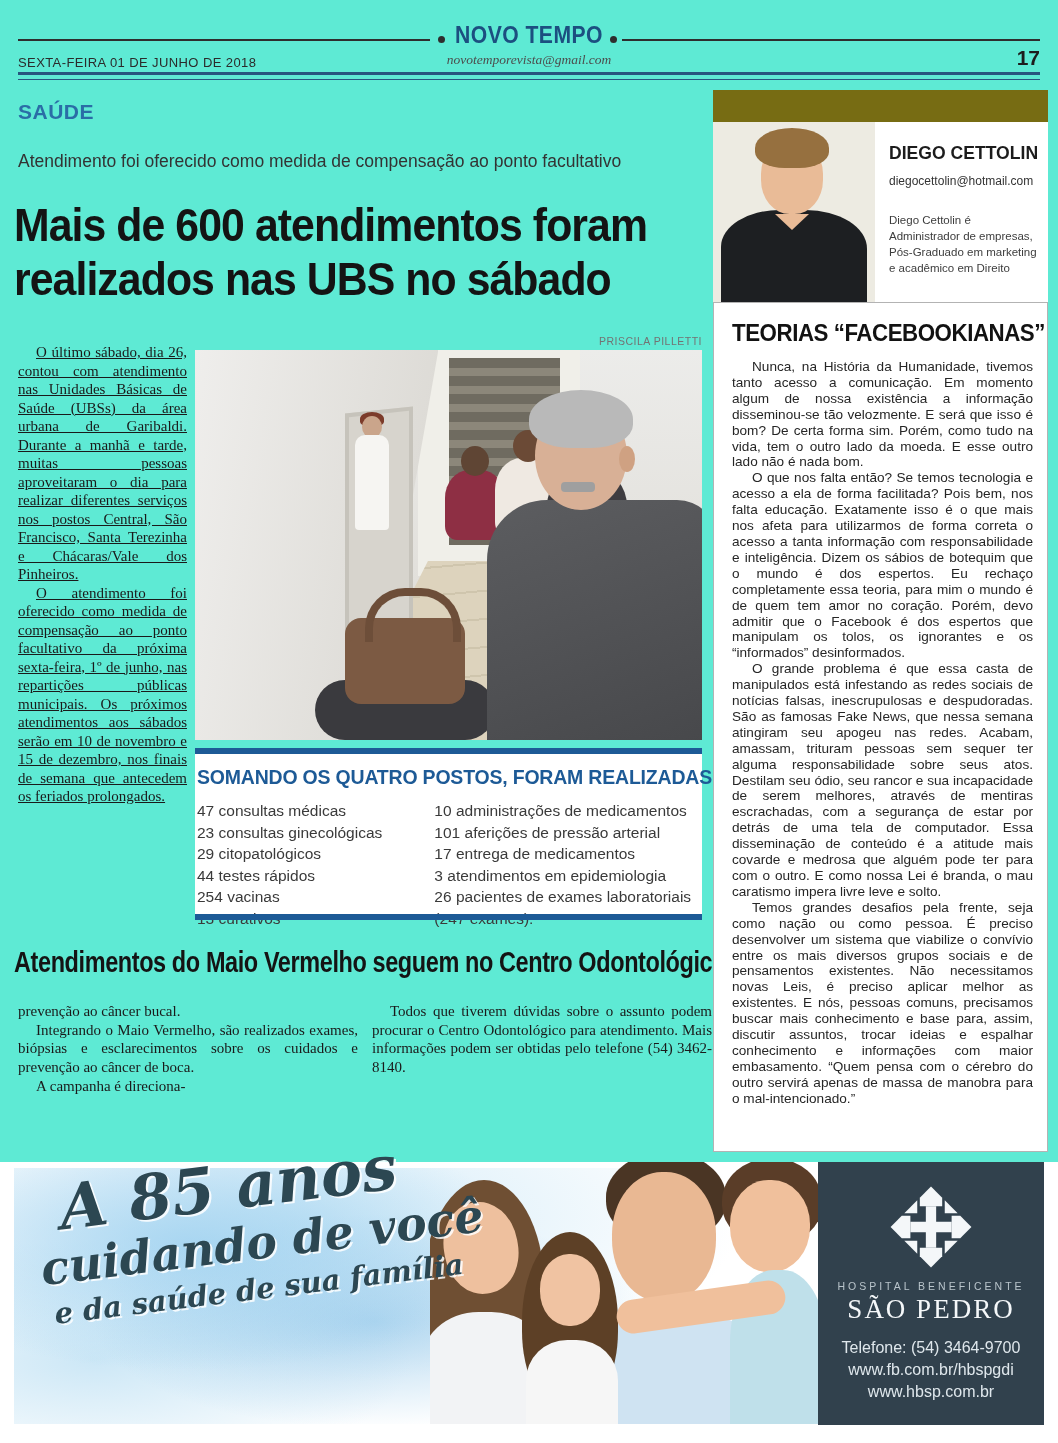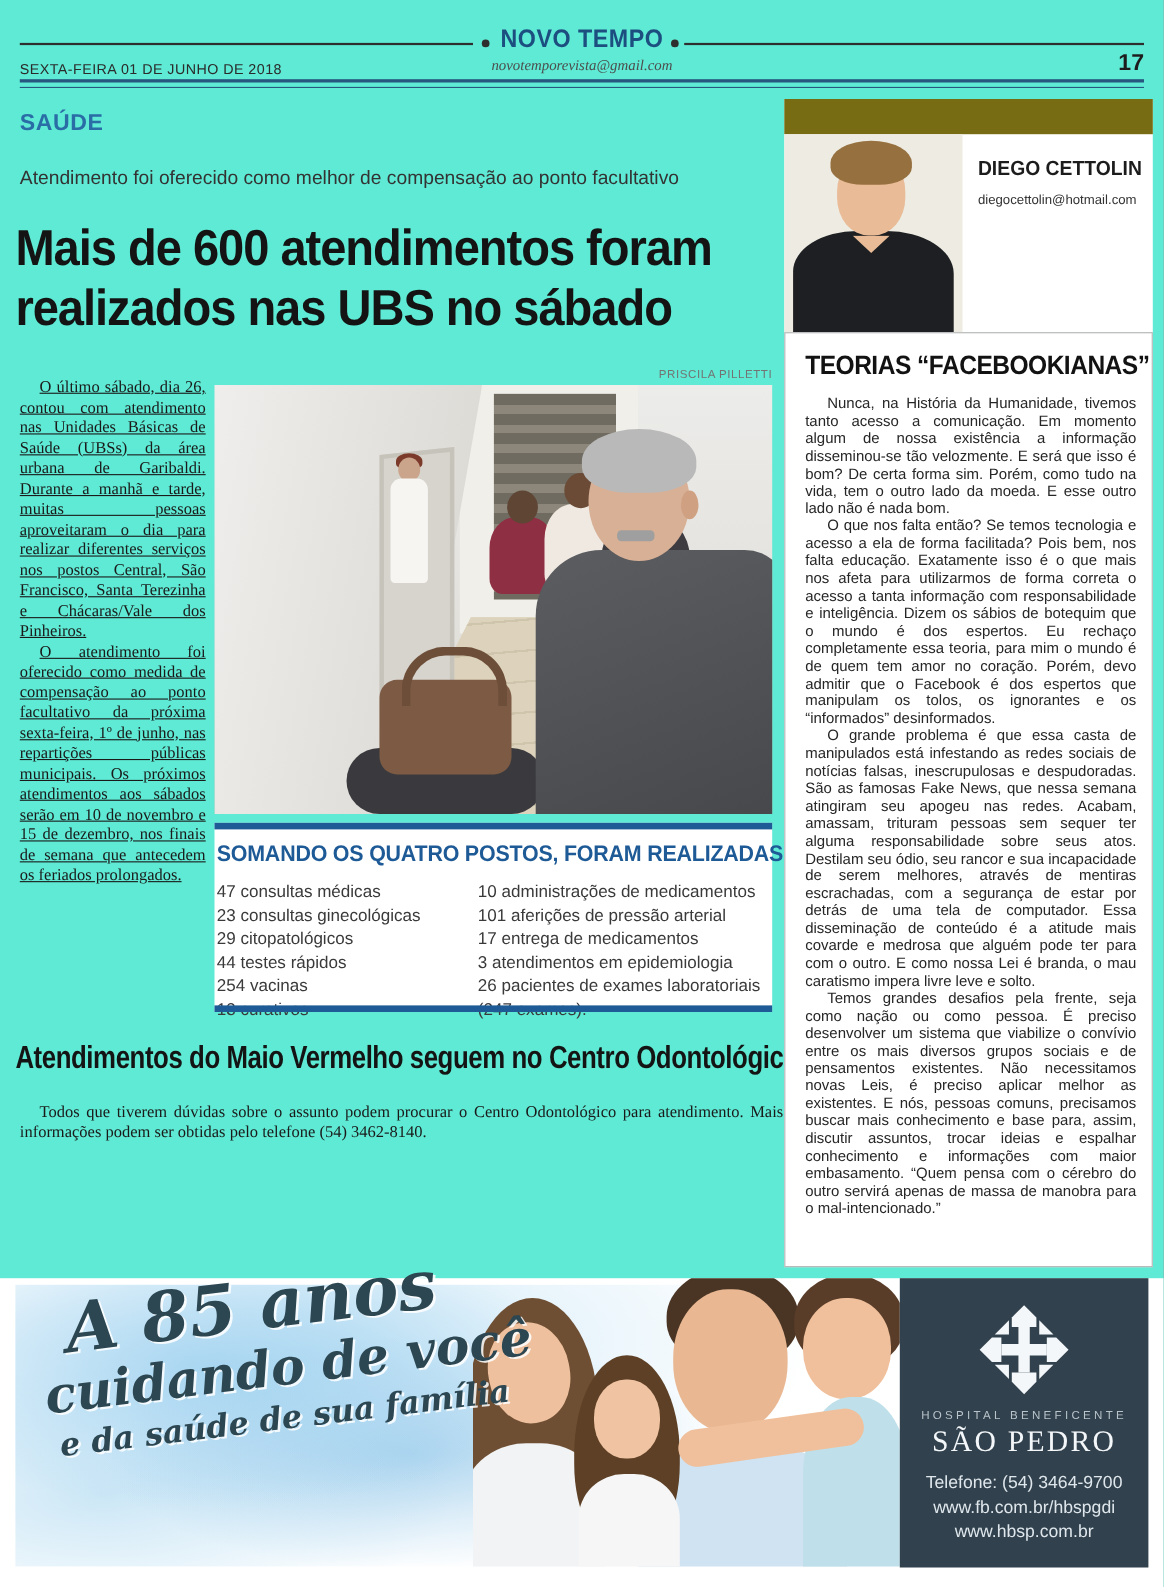--- a/index.html
+++ b/index.html
@@ -164,21 +164,21 @@
   <div class="hline l"></div>
   <div class="hline r"></div>
   <div class="hdot l"></div>
   <div class="hdot r"></div>
   <div class="np-email">novotemporevista@gmail.com</div>
   <div class="np-date">SEXTA-FEIRA 01 DE JUNHO DE 2018</div>
   <div class="np-page">17</div>
   <div class="header-rule"></div>
 
   <div class="kicker">SAÚDE</div>
-  <div class="subtitle">Atendimento foi oferecido como melhor de compensação ao ponto facultativo</div>
+  <div class="subtitle">Atendimento foi oferecido como medida de compensação ao ponto facultativo</div>
   <div class="headline">
     <div>Mais de 600 atendimentos foram</div>
     <div>realizados nas UBS no sábado</div>
   </div>
 
   <div class="body-col">
     <p>O último sábado, dia 26, contou com atendimento nas Unidades Básicas de Saúde (UBSs) da área urbana de Garibaldi. Durante a manhã e tarde, muitas pessoas aproveitaram o dia para realizar diferentes serviços nos postos Central, São Francisco, Santa Terezinha e Chácaras/Vale dos Pinheiros.</p>
     <p>O atendimento foi oferecido como medida de compensação ao ponto facultativo da próxima sexta-feira, 1º de junho, nas repartições públicas municipais. Os próximos atendimentos aos sábados serão em 10 de novembro e 15 de dezembro, nos finais de semana que antecedem os feriados prolongados.</p>
   </div>
 
@@ -229,34 +229,40 @@
         <span>26 pacientes de exames laboratoriais</span>
         <span>(247 exames).</span>
       </div>
     </div>
     <div class="bar bot"></div>
   </div>
 
   <div class="headline2">Atendimentos do Maio Vermelho seguem no Centro Odontológico</div>
   <div class="cols4">
     <div class="col">
+      <p class="noind">prevenção ao câncer bucal.</p>
+      <p>Integrando o Maio Vermelho, são realizados exames, biópsias e esclarecimentos sobre os cuidados e prevenção ao câncer de boca.</p>
+      <p>A campanha é direciona-</p>
+    </div>
+    <div class="col">
       <p>Todos que tiverem dúvidas sobre o assunto podem procurar o Centro Odontológico para atendimento. Mais informações podem ser obtidas pelo telefone (54) 3462-8140.</p>
     </div>
   </div>
 
   <div class="profile">
     <div class="olive"></div>
     <div class="pphoto">
       <div class="pp-body"></div>
       <div class="pp-collar"></div>
       <div class="pp-head"></div>
       <div class="pp-hair"></div>
     </div>
     <div class="prof-name">DIEGO CETTOLIN</div>
     <div class="prof-email">diegocettolin@hotmail.com</div>
+    <div class="prof-bio">Diego Cettolin é Administrador de empresas, Pós-Graduado em marketing e acadêmico em Direito</div>
   </div>
 
   <div class="opinion">
     <div class="op-title">TEORIAS “FACEBOOKIANAS”</div>
     <div class="op-body">
       <p>Nunca, na História da Humanidade, tivemos tanto acesso a comunicação. Em momento algum de nossa existência a informação disseminou-se tão velozmente. E será que isso é bom? De certa forma sim. Porém, como tudo na vida, tem o outro lado da moeda. E esse outro lado não é nada bom.</p>
       <p>O que nos falta então? Se temos tecnologia e acesso a ela de forma facilitada? Pois bem, nos falta educação. Exatamente isso é o que mais nos afeta para utilizarmos de forma correta o acesso a tanta informação com responsabilidade e inteligência. Dizem os sábios de botequim que o mundo é dos espertos. Eu rechaço completamente essa teoria, para mim o mundo é de quem tem amor no coração. Porém, devo admitir que o Facebook é dos espertos que manipulam os tolos, os ignorantes e os “informados” desinformados.</p>
       <p>O grande problema é que essa casta de manipulados está infestando as redes sociais de notícias falsas, inescrupulosas e despudoradas. São as famosas Fake News, que nessa semana atingiram seu apogeu nas redes. Acabam, amassam, trituram pessoas sem sequer ter alguma responsabilidade sobre seus atos. Destilam seu ódio, seu rancor e sua incapacidade de serem melhores, através de mentiras escrachadas, com a segurança de estar por detrás de uma tela de computador. Essa disseminação de conteúdo é a atitude mais covarde e medrosa que alguém pode ter para com o outro. E como nossa Lei é branda, o mau caratismo impera livre leve e solto.</p>
       <p>Temos grandes desafios pela frente, seja como nação ou como pessoa. É preciso desenvolver um sistema que viabilize o convívio entre os mais diversos grupos sociais e de pensamentos existentes. Não necessitamos novas Leis, é preciso aplicar melhor as existentes. E nós, pessoas comuns, precisamos buscar mais conhecimento e base para, assim, discutir assuntos, trocar ideias e espalhar conhecimento e informações com maior embasamento. “Quem pensa com o cérebro do outro servirá apenas de massa de manobra para o mal-intencionado.”</p>
     </div>

